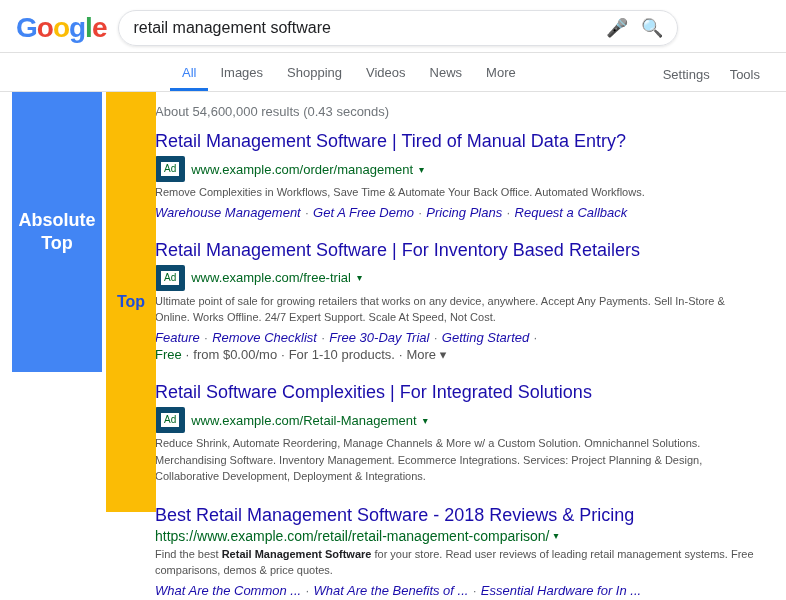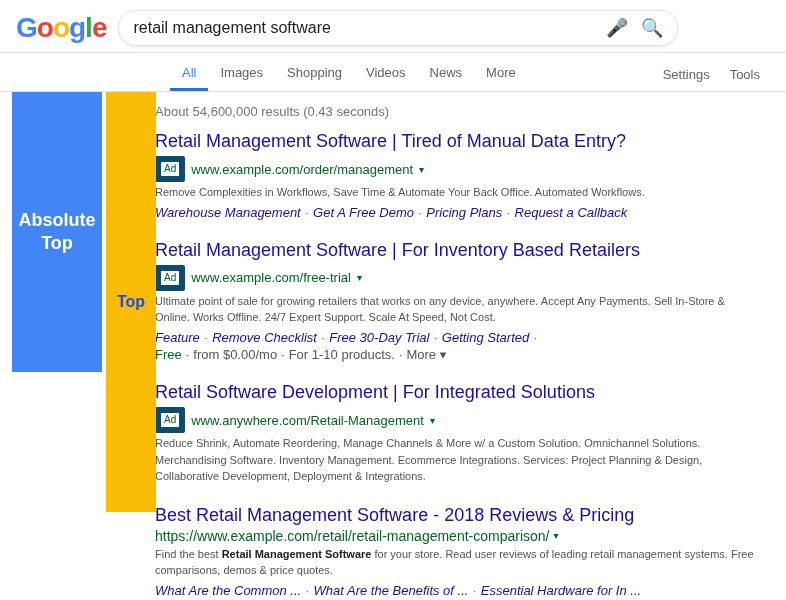--- a/index.html
+++ b/index.html
@@ -295,25 +295,25 @@
         <span class="sitelink-sep"> · </span>
       </div>
       <div class="result-price-note">
         <span class="free-label">Free</span>
         <span> · from $0.00/mo · For 1-10 products. · More ▾</span>
       </div>
     </div>
 
     <div class="result-item">
       <div>
-        <a class="result-title" href="#">Retail Software Development | For Integrated Solutions</a>
+        <a class="result-title" href="#">Retail Software Complexities | For Integrated Solutions</a>
       </div>
       <div class="ad-url-row">
         <span class="ad-badge">Ad</span>
-        <span class="result-url">www.anywhere.com/Retail-Management</span>
+        <span class="result-url">www.example.com/Retail-Management</span>
         <span class="url-arrow">▾</span>
       </div>
       <div class="result-desc">Reduce Shrink, Automate Reordering, Manage Channels &amp; More w/ a Custom Solution. Omnichannel Solutions. Merchandising Software. Inventory Management. Ecommerce Integrations. Services: Project Planning &amp; Design, Collaborative Development, Deployment &amp; Integrations.</div>
     </div>
 
     <div class="result-item">
       <div>
         <a class="result-title" href="#">Best Retail Management Software - 2018 Reviews &amp; Pricing</a>
       </div>
       <div class="organic-url">

